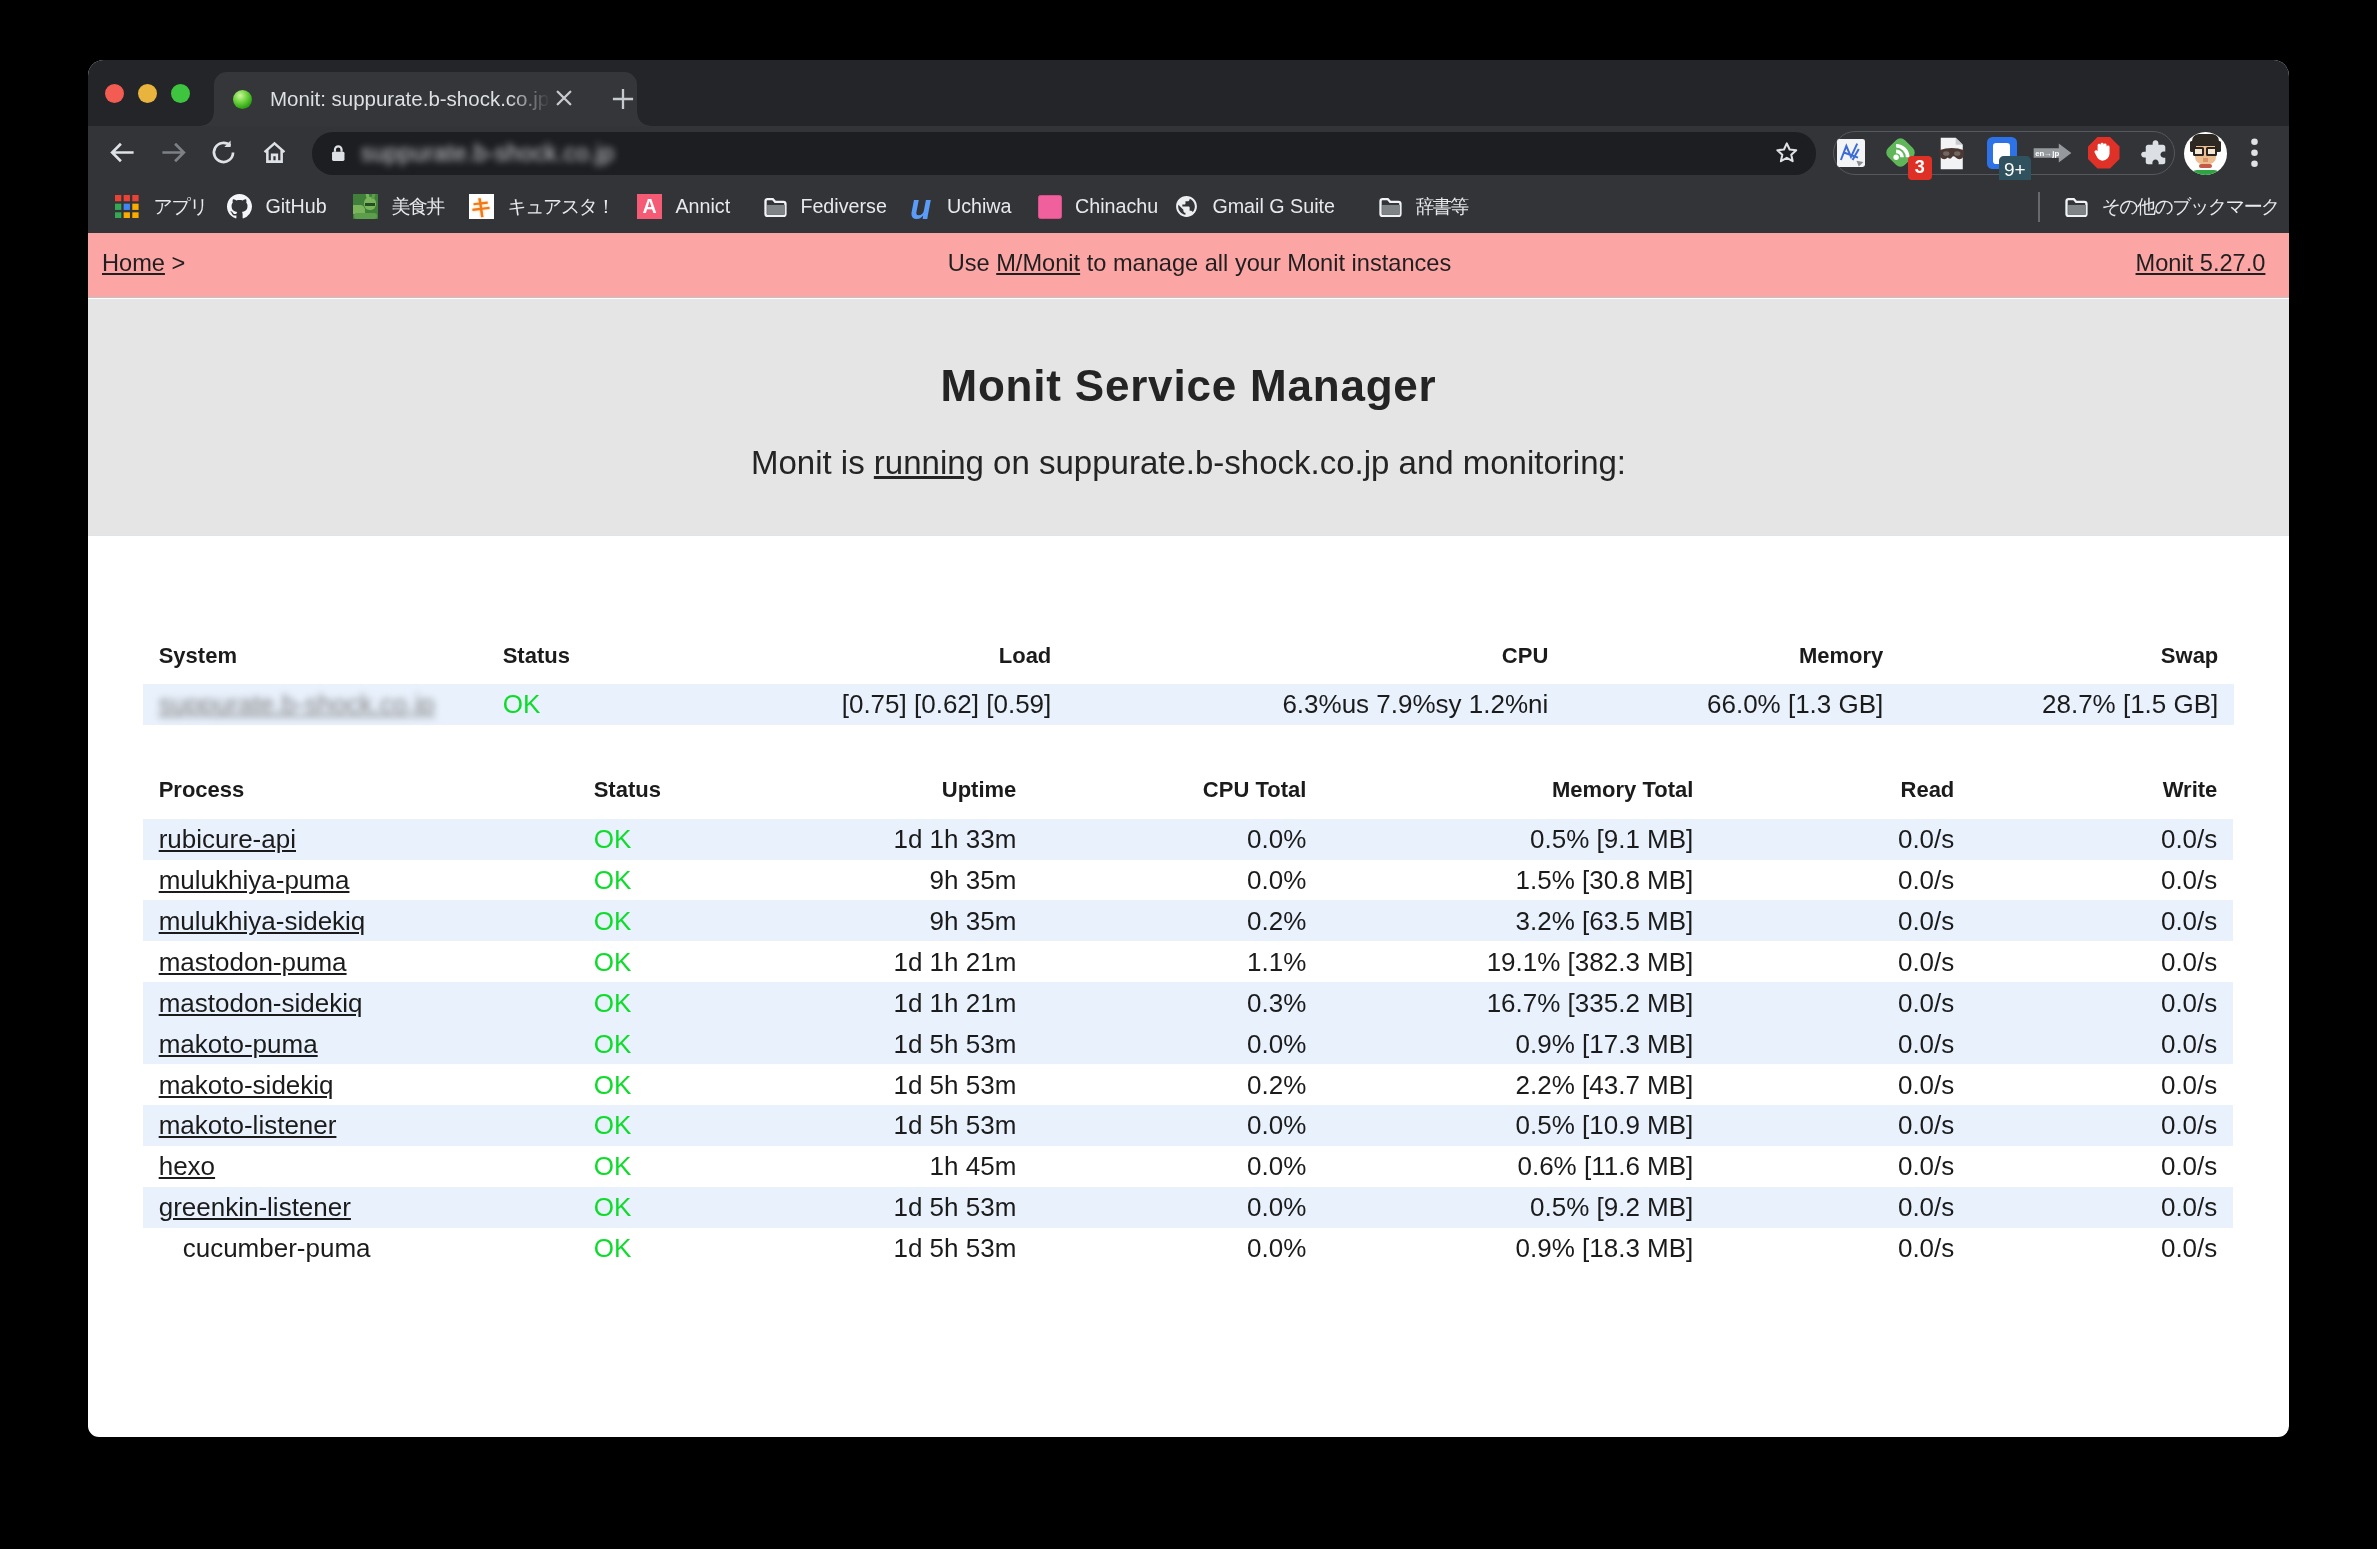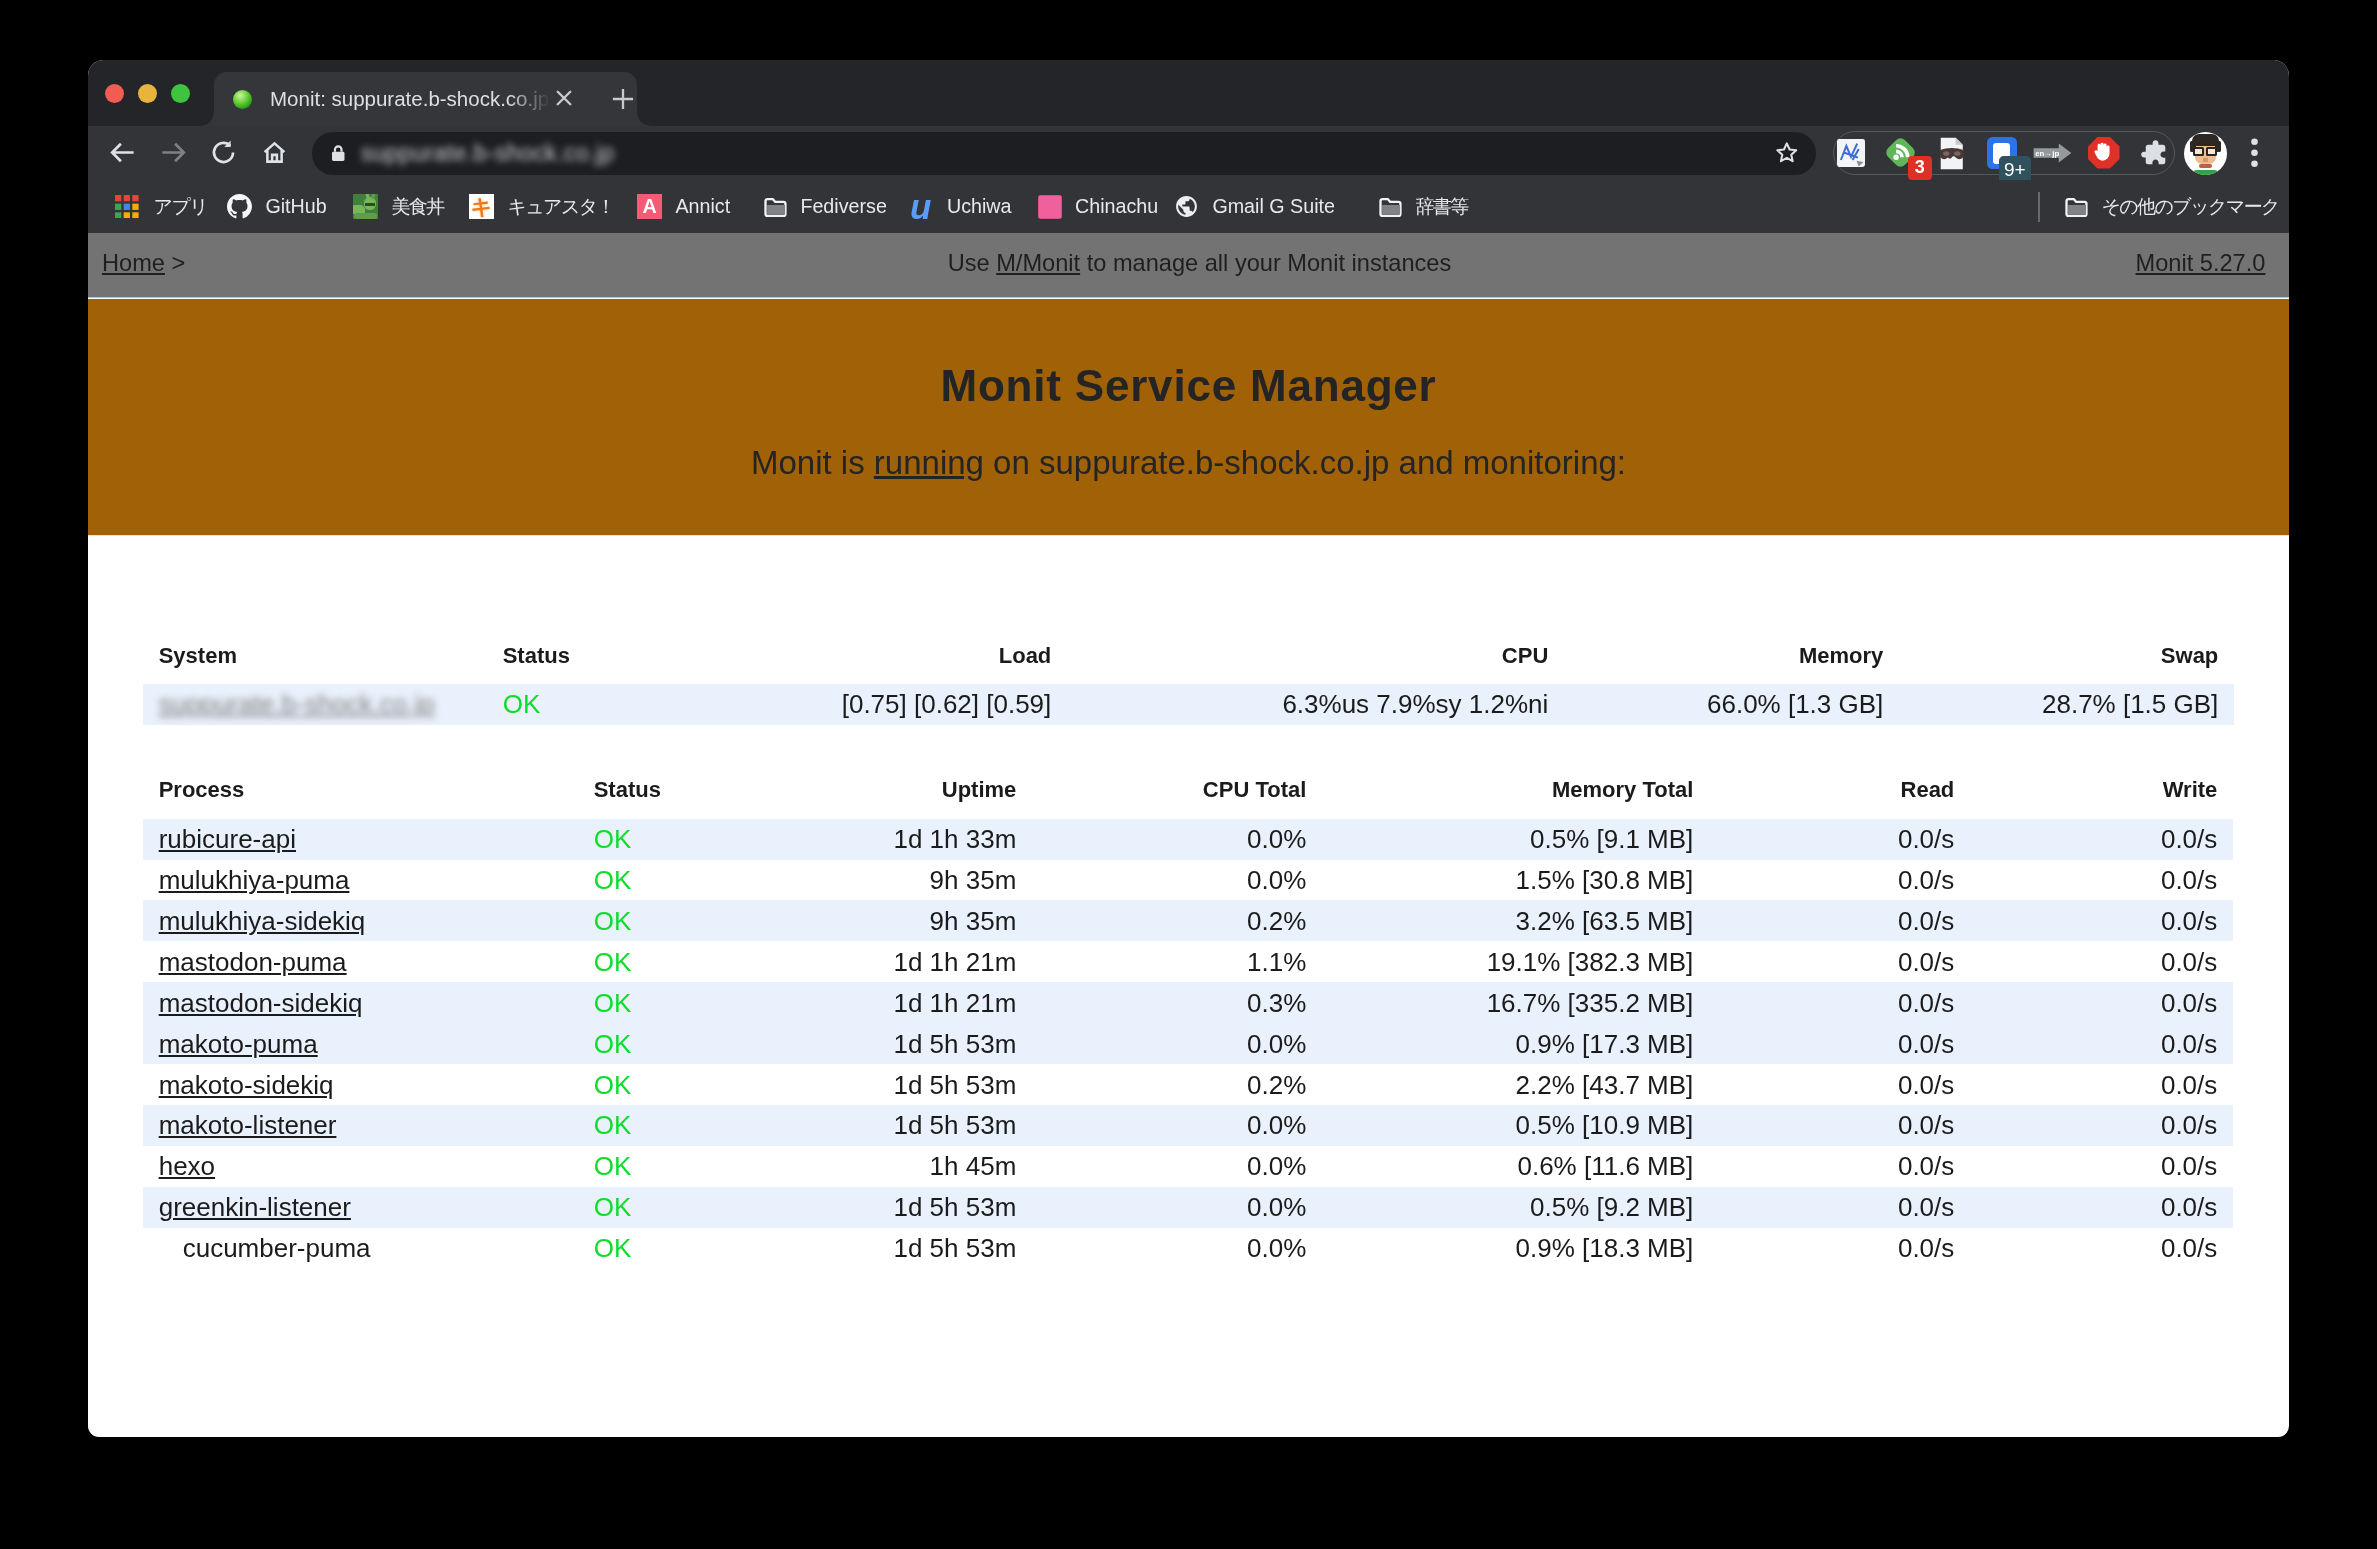--- a/index.html
+++ b/index.html
@@ -26,23 +26,23 @@
   #omni { position:absolute; left:224px; top:5.5px; width:1504px; height:43px; border-radius:21px; background:#1d1e21; }
   #urlblur { position:absolute; left:49px; top:8.7px; font-size:23px; color:#ccd0d4; filter:blur(3.9px); letter-spacing:0.4px; }
   #extpill { position:absolute; left:1745px; top:4.7px; width:342px; height:44px; border:1.6px solid #55585c; border-radius:22px; }
   
   #bookmarks { position:absolute; left:0; top:120px; width:100%; height:54px; background:#323438; }
   .bm { position:absolute; top:14px; display:flex; align-items:center; height:25px; }
   .bm .ic { width:25px; height:25px; margin-right:13.4px; flex:none; position:relative; }
   .bm .lb { font-size:19.7px; color:#e7e9ec; white-space:nowrap; }
   .bm .lb.j { font-size:19px; letter-spacing:-1.6px; }
   
-  #crumbbar { position:absolute; left:0; top:173px; width:100%; height:65px; background:#737373; border-bottom:1.6px solid #c2c2c3; color:#1f1f1f; font-size:23.6px; }
+  #crumbbar { position:absolute; left:0; top:173px; width:100%; height:65px; background:#fca5a5; border-bottom:1.6px solid #c2c2c3; color:#1f1f1f; font-size:23.6px; }
   #crumbbar a { color:#1f1f1f; }
-  #hero { position:absolute; left:0; top:239px; width:100%; height:237px; background:#a16207; border-bottom:1.6px solid #dfe4e9; text-align:center; color:#242424; }
+  #hero { position:absolute; left:0; top:239px; width:100%; height:237px; background:#e5e5e5; border-bottom:1.6px solid #dfe4e9; text-align:center; color:#242424; }
   #hero h1 { font-size:44px; line-height:59px; margin-top:57px; letter-spacing:0.8px; }
   #hero p { font-size:33px; line-height:33px; margin-top:31px; }
   #content { position:absolute; left:0; top:476px; width:100%; background:#fff; color:#1b1b1b; }
   table { border-collapse:collapse; table-layout:fixed; width:2090px; margin-left:55px; }
   td, th { font-size:26px; line-height:28px; padding:6.5px 15.7px 6.4px; white-space:nowrap; overflow:visible; }
   th { font-size:22px; line-height:45px; text-align:left; }
   td.r, th.r { text-align:right; }
   tr.b { background:#e9f1fc; }
   a { color:inherit; }
   .green { color:#0ddd2a; }

